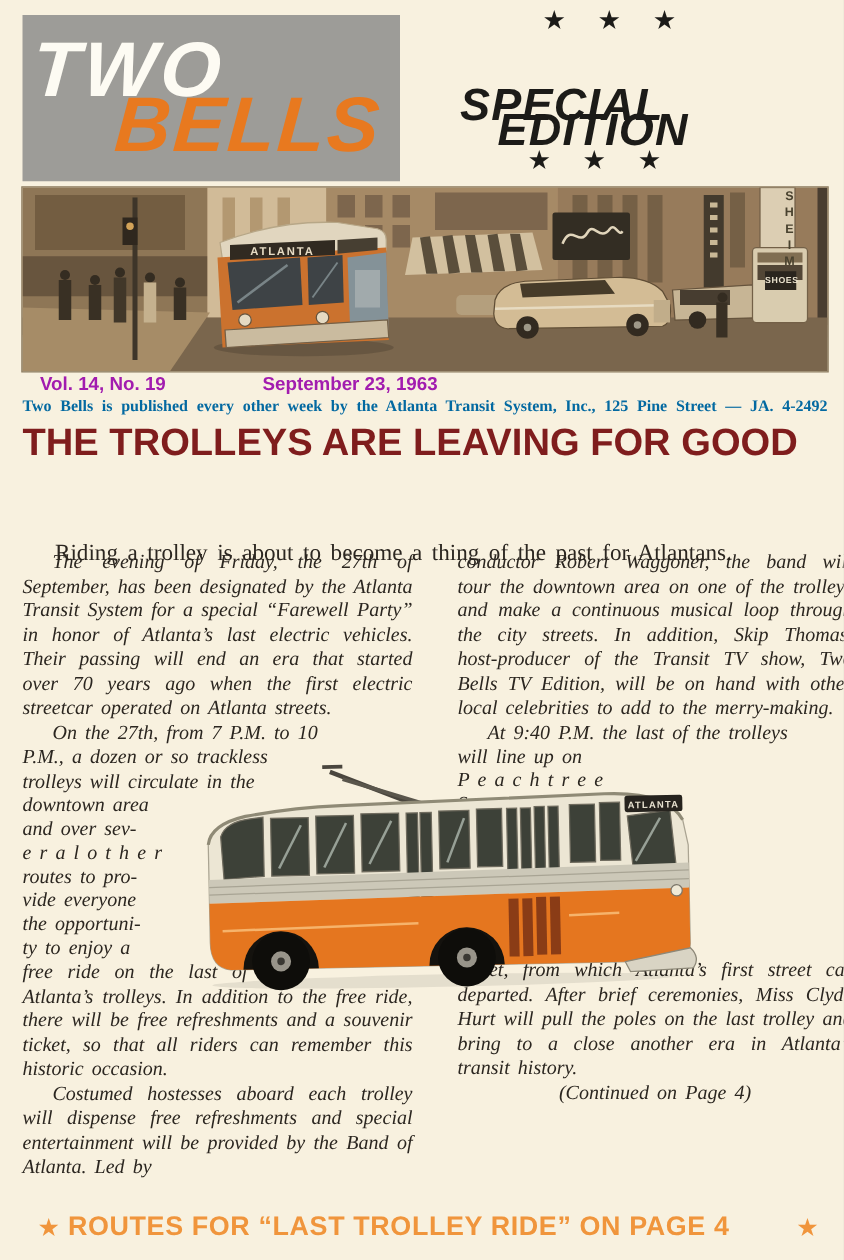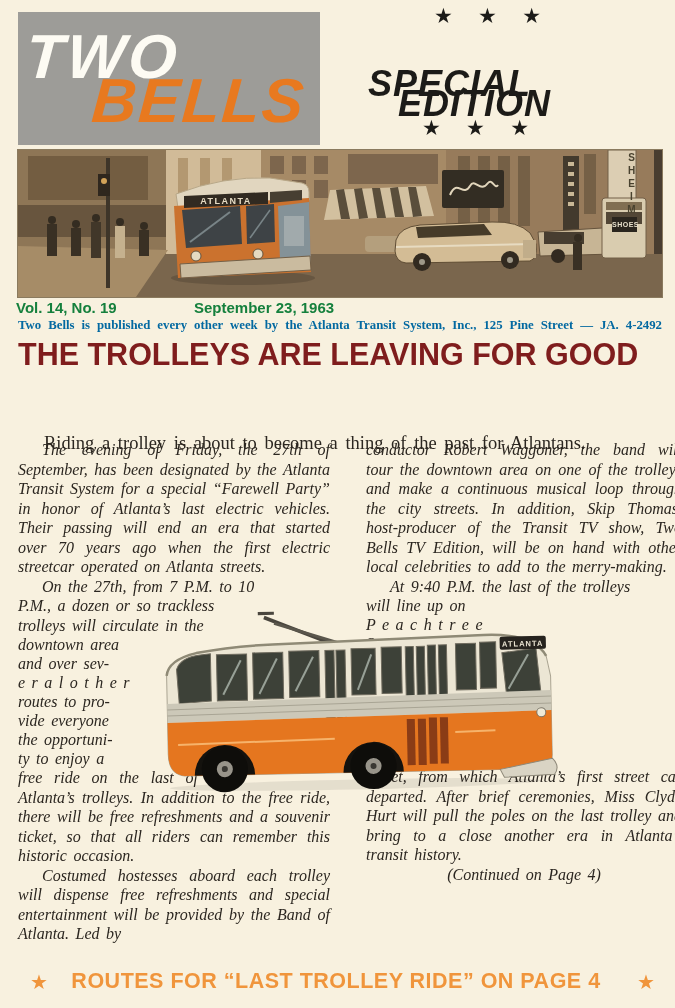--- a/index.html
+++ b/index.html
@@ -25,22 +25,22 @@
          outline:1px solid #8a7a5e;}
   .photo svg{display:block;width:100%;height:100%;}
   .sign-vert{position:absolute;left:594px;top:2px;width:25px;height:64px;
              writing-mode:vertical-rl;text-orientation:upright;text-align:center;
              font:bold 10px "Liberation Sans",sans-serif;color:#49422f;letter-spacing:2px;}
   .sign-shoes{position:absolute;left:594px;top:67px;width:25px;height:15px;background:#2a251e;
              color:#e8e0cc;font:bold 7px "Liberation Sans",sans-serif;text-align:center;
              line-height:15px;letter-spacing:0.5px;}
 
   
-  .vol-line{position:absolute;left:16px;top:299px;width:640px;height:18px;
-            font:bold 15px "Liberation Sans",sans-serif;color:#15803d;}
+  .vol-line{position:absolute;left:32px;top:299px;width:640px;height:18px;
+            font:bold 15px "Liberation Sans",sans-serif;color:#a21caf;}
   .vol-line .date{position:absolute;left:178px;top:0;}
   .pub-line{position:absolute;left:18px;top:318px;width:644px;
             font:bold 12.8px "Liberation Serif",serif;color:#0369a1;
             text-align:justify;text-align-last:justify;word-spacing:3px;}
 
   
   .headline{position:absolute;left:18px;top:336px;width:652px;
             font:800 30.5px "Liberation Sans",sans-serif;color:#7f1d1d;
             line-height:37px;letter-spacing:0px;white-space:nowrap;}
 
@@ -63,21 +63,21 @@
   
   .bus-inline{position:absolute;left:153px;top:598px;width:406px;height:196px;
               transform:rotate(-1.2deg);}
   .bus-inline svg{display:block;width:100%;height:100%;}
 
   
   .footer-star{position:absolute;top:970px;font-size:20px;color:#f0953c;}
   .footer-star.l{left:30px;}
   .footer-star.r{right:20px;}
   .footer-banner{position:absolute;left:0;top:969px;width:638px;text-align:center;
-                 font:800 21.5px "Liberation Sans",sans-serif;color:#f0953c;letter-spacing:0.5px;padding-left:17px;}
+                 font:800 21.5px "Liberation Sans",sans-serif;color:#f0953c;letter-spacing:0.5px;}
 </style>
 </head>
 <body>
 
 <div class="page">
 
   <div class="mast-gray">
     <div class="mast-two">TWO</div>
     <div class="mast-bells">BELLS</div>
   </div>

